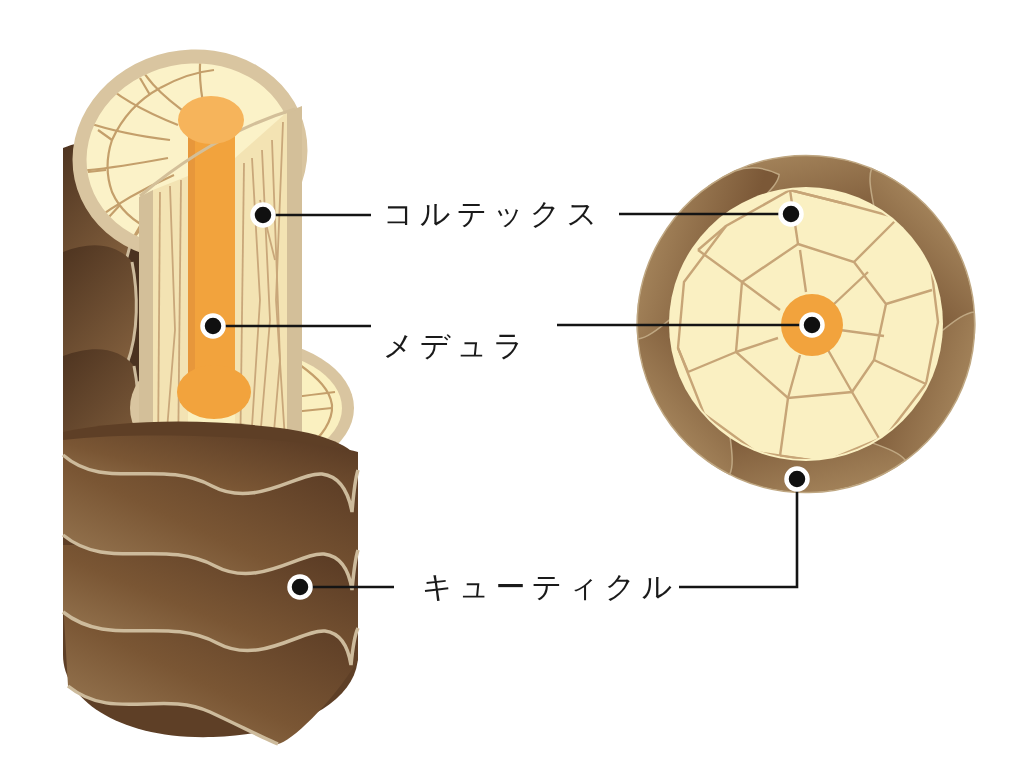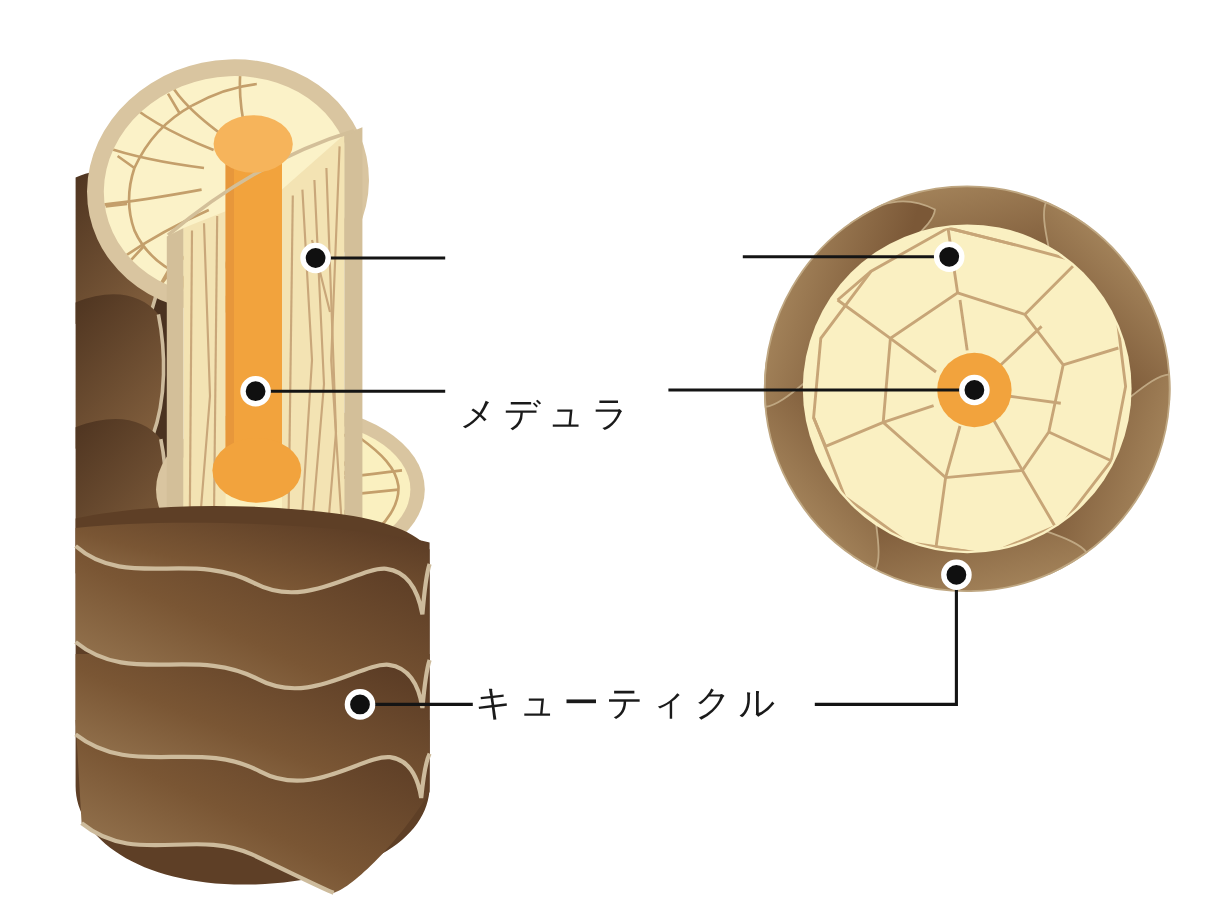--- a/index.html
+++ b/index.html
@@ -3,21 +3,21 @@
 <meta charset="utf-8">
 <style>
   html,body{margin:0;padding:0;background:#fff;}
   #stage{position:relative;width:1024px;height:768px;background:#fff;overflow:hidden;
          font-family:"DejaVu Sans","Liberation Sans",sans-serif;}
   #art{position:absolute;left:0;top:0;width:1024px;height:768px;}
   .label{position:absolute;color:#1a1a1a;font-size:30px;line-height:36px;
          letter-spacing:6px;white-space:nowrap;font-weight:500;}
   #label-cortex{left:383px;top:196px;}
   #label-medulla{left:383px;top:307px;margin-top:21px;}
-  #label-cuticle{left:396px;top:569px;}
+  #label-cuticle{left:422px;top:569px;}
 </style>
 </head>
 <body>
 
 <div id="stage">
 
 <svg id="art" viewBox="0 0 1024 768">
   <defs>
     <linearGradient id="bandG" x1="0" y1="1" x2="1" y2="0">
       <stop offset="0" stop-color="#A0815B"></stop>
@@ -166,15 +166,16 @@
   <g fill="#101010" stroke="#FFFFFF" stroke-width="4.5">
     <circle cx="263" cy="215" r="10.5"></circle>
     <circle cx="791" cy="214" r="10.5"></circle>
     <circle cx="213" cy="326" r="10.5"></circle>
     <circle cx="812" cy="325" r="10.5"></circle>
     <circle cx="300" cy="587" r="10.5"></circle>
     <circle cx="797" cy="479" r="10.5"></circle>
   </g>
 </svg>
 
+  <div id="label-cortex" class="label">コルテックス</div>
   <div id="label-medulla" class="label">メデュラ</div>
   <div id="label-cuticle" class="label">キューティクル</div>
 </div>
 
 </body></html>

